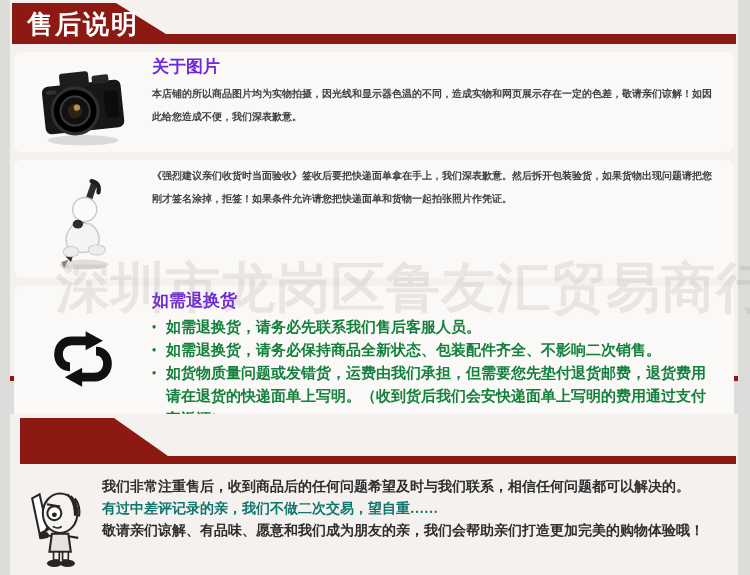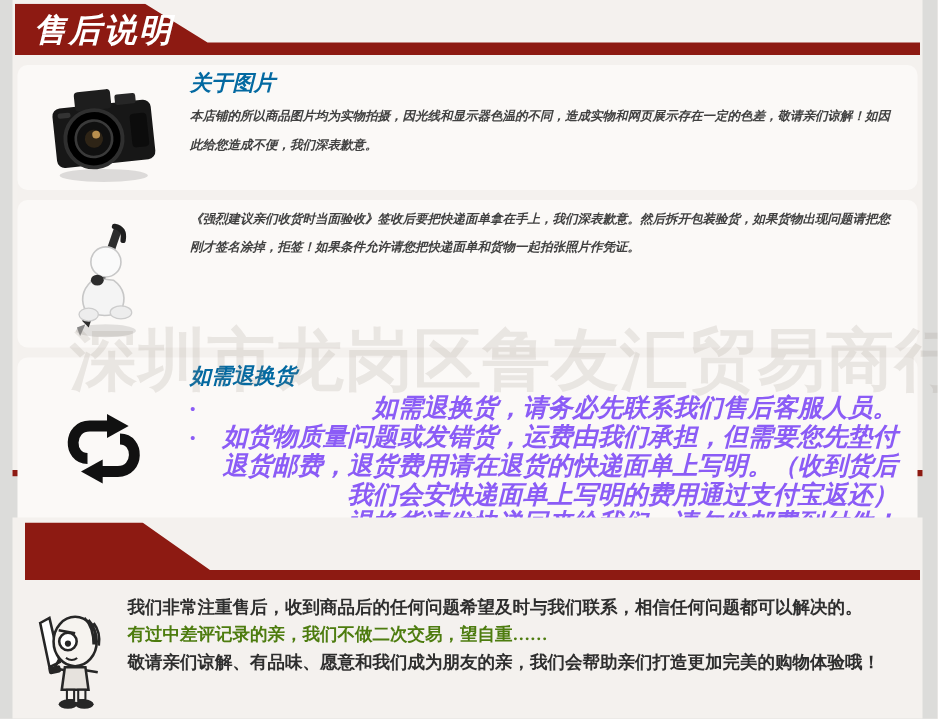--- a/index.html
+++ b/index.html
@@ -6,21 +6,21 @@
   html,body { width:750px; height:575px; overflow:hidden; }
   body {
     background:#dcdcda;
     font-family:"Liberation Serif","DejaVu Serif",serif;
     position:relative;
   }
   .card {
     position:absolute; left:10px; width:728px;
     background:#f4f1ee;
   }
-  .card1 { top:0; height:381px; border-bottom:5px solid #8d1a12;font-style:italic; }
+  .card1 { top:0; height:381px; border-bottom:5px solid #8d1a12; }
   .card2 { top:414px; height:161px; }
 
   
   .banner-shape {
     position:absolute; top:0; left:0; width:100%; height:45px;
     background:#8d1a12;
     clip-path:polygon(2px 3px,106px 3px,156px 34px,726px 34px,726px 44px,2px 44px);
   }
   .banner-title {
     position:absolute; top:7px; left:17px;
@@ -31,23 +31,23 @@
 
   
   .sections { position:absolute; top:52px; left:0; width:100%; }
   .section {
     display:flex; align-items:flex-start;
     background:#fbf9f7; border-radius:8px;
     margin:0 4px 8px 4px; padding:4px 6px 4px 0;
   }
   .icon-col { width:138px; flex:0 0 138px; display:flex; justify-content:center; }
   .text-col { flex:1; padding-right:10px; }
-  .sec-title { font-size:17px; font-weight:bold; color:#0369a1; line-height:22px; margin-bottom:4px; }
+  .sec-title { font-size:17px; font-weight:bold; color:#6d28d9; line-height:22px; margin-bottom:4px; }
   .sec-body  { font-size:10px; color:#414141; line-height:23px; font-weight:bold; }
-  .bullets .bullet { position:relative; padding-left:14px; font-size:20px; color:#8b5cf6; line-height:23px; font-weight:bold;text-align:right; }
+  .bullets .bullet { position:relative; padding-left:14px; font-size:15px; color:#15803d; line-height:23px; font-weight:bold; }
   .bullets .bullet::before { content:"•"; position:absolute; left:0; top:0; font-size:12px; }
 
   .sec1 .icon-col { padding-top:8px; }
   .sec2 .icon-col { padding-top:12px; }
   .sec3 .icon-col { padding-top:30px; }
 
   
   .watermark {
     position:absolute; top:252px; left:16px; z-index:5;
     font-size:54px; font-weight:bold; white-space:nowrap;
@@ -62,21 +62,21 @@
     background:#8d1a12;
     clip-path:polygon(10px 4px,104px 4px,158px 42px,726px 42px,726px 50px,10px 50px);
   }
   .footer-row { position:absolute; top:62px; left:0; width:100%; display:flex; align-items:flex-start; }
   .footer-icon-col { width:92px; flex:0 0 92px; display:flex; justify-content:center; padding-top:6px; }
   .footer-text-col { flex:1; padding-right:6px; }
   .footer-line {
     font-size:14px; font-weight:bold; line-height:22px;
     color:#2e2e2e; white-space:nowrap;
   }
-  .footer-line.orange { color:#4d7c0f; }
+  .footer-line.orange { color:#0f766e; }
 </style>
 </head>
 <body>
 
 <div class="card card1">
   <div class="banner-shape"></div>
   <div class="banner-title">售后说明</div>
 
   <div class="sections">
 
@@ -128,20 +128,21 @@
           <path d="M30 54 C 12 54 12 24 32 24 L 50 24" fill="none" stroke="#111111" stroke-width="10"></path>
           <polygon points="48,13 68,24 48,35" fill="#111111"></polygon>
           <path d="M60 36 C 78 36 78 66 58 66 L 42 66" fill="none" stroke="#111111" stroke-width="10"></path>
           <polygon points="44,55 24,66 44,77" fill="#111111"></polygon>
         </svg>
       </div>
       <div class="text-col">
         <div class="sec-title">如需退换货</div>
         <div class="bullets">
           <div class="bullet">如需退换货，请务必先联系我们售后客服人员。</div>
+          <div class="bullet">如需退换货，请务必保持商品全新状态、包装配件齐全、不影响二次销售。</div>
           <div class="bullet">如货物质量问题或发错货，运费由我们承担，但需要您先垫付退货邮费，退货费用请在退货的快递面单上写明。（收到货后我们会安快递面单上写明的费用通过支付宝返还）</div>
           <div class="bullet">退换货请发快递回来给我们，请勿发邮费到付件！</div>
         </div>
       </div>
     </div>
 
   </div>
 </div>
 
 <div class="watermark">深圳市龙岗区鲁友汇贸易商行</div>

